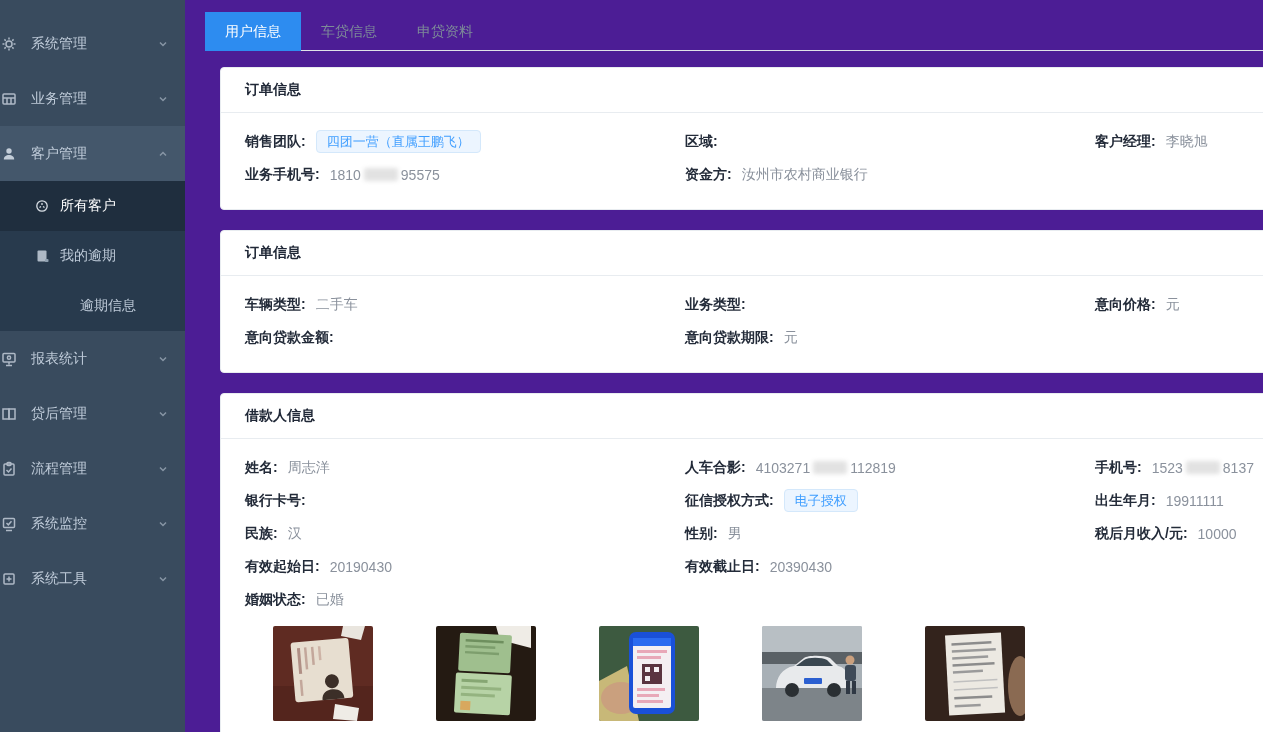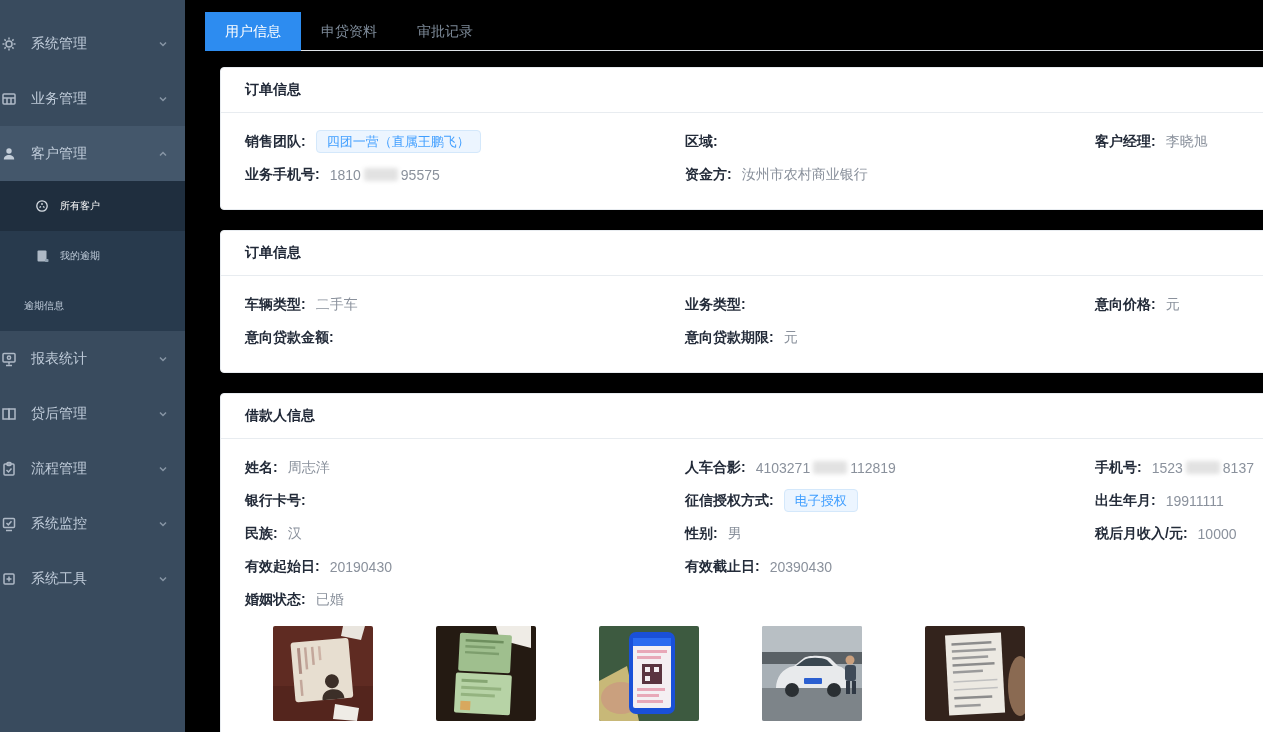--- a/index.html
+++ b/index.html
@@ -9,27 +9,27 @@
 
   
   .sidebar { width:185px; flex:none; background:#394b5e; color:#bfcbd9; padding-top:16px; }
   .menu-item { height:55px; display:flex; align-items:center; padding:0 0;
     font-size:14px; cursor:pointer; position:relative; }
   .menu-item.parent-open { background:#44576b; }
   .mi-icon { width:18px; height:18px; margin-right:13px; flex:none; }
   .chev { position:absolute; right:16px; width:12px; height:12px; }
   .submenu { background:#283a4d; }
   .submenu-item { height:50px; display:flex; align-items:center; padding-left:34px;
-    font-size:10px; cursor:pointer; }
+    font-size:14px; cursor:pointer; }
   .submenu-item .mi-icon { width:16px; height:16px; margin-right:10px; }
   .submenu-item.active { background:#1f2e3e; color:#ffffff; }
-  .submenu-item.noicon { padding-left:24px; }
+  .submenu-item.noicon { padding-left:80px; }
 
   
-  .main { flex:1; background:#000000; overflow:hidden; padding-top:12px; }
+  .main { flex:1; background:#4c1d95; overflow:hidden; padding-top:12px; }
   .tabbar { margin-left:20px; border-bottom:1px solid #dfe3e8; height:39px; display:flex; }
   .tab { height:39px; line-height:39px; padding:0 20px; font-size:14px; color:#7d8a98; cursor:pointer; }
   .tab.active { background:#2d8cf0; color:#fff; }
 
   .content { padding:16px 0 0 35px; }
   .card { width:1330px; background:#fff; border:1px solid #e8ecf0; border-radius:4px; margin-bottom:20px; }
   .card-title { padding:13px 24px; font-size:14px; font-weight:bold; color:#202837;
     border-bottom:1px solid #e8ecf0; }
   .card-body { padding:12px 24px 18px; }
   .frow { display:grid; grid-template-columns:440px 410px 440px; align-items:center; min-height:33px; }
@@ -163,22 +163,22 @@
           <polyline points="3,4.5 6,7.5 9,4.5"></polyline>
         </svg>
     </div>
 
   </aside>
 
   <div class="main">
 
     <div class="tabbar">
       <div class="tab active">用户信息</div>
+      <div class="tab">车贷信息</div>
       <div class="tab">申贷资料</div>
-      <div class="tab">审批记录</div>
     </div>
 
     <div class="content">
 
       <section class="card">
         <div class="card-title">订单信息</div>
         <div class="card-body">
           <div class="frow">
             <div class="field">
               <span class="flabel">销售团队:</span>

